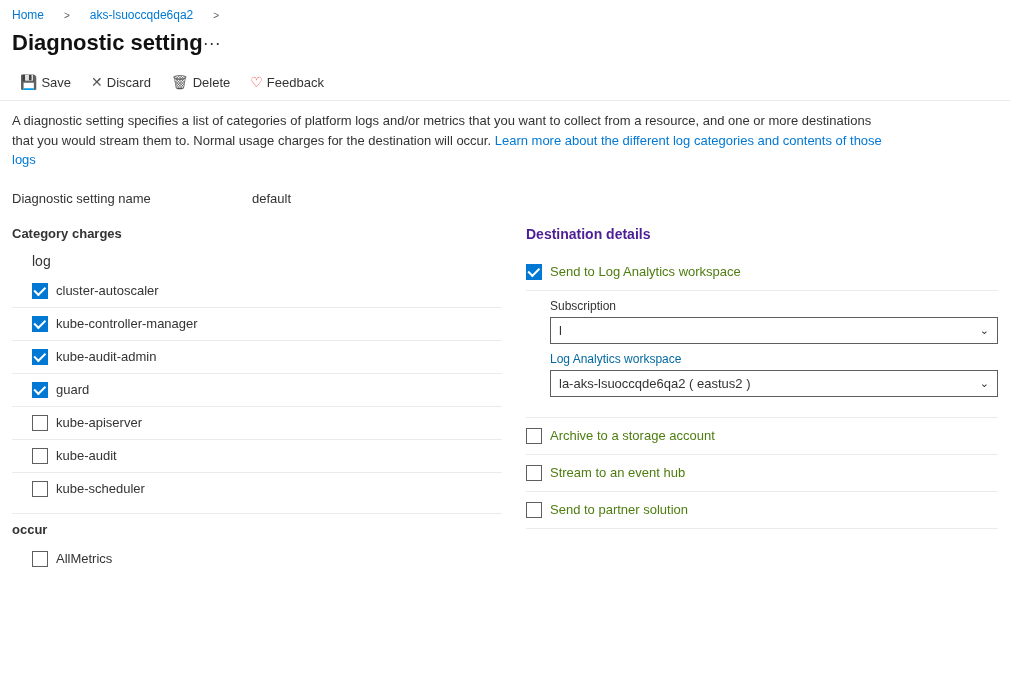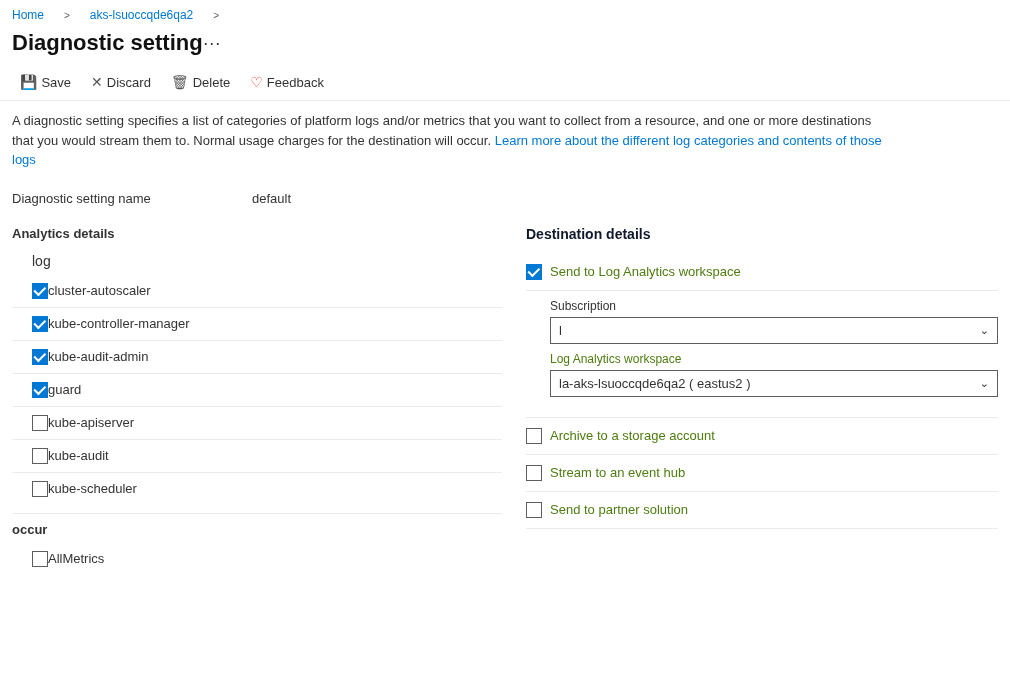--- a/index.html
+++ b/index.html
@@ -104,20 +104,21 @@
     }
     .subsection-header {
       font-size: 14px;
       color: #333;
       padding: 4px 0 6px 20px;
       font-weight: 400;
     }
     .check-row {
       display: flex;
       align-items: center;
+      gap: 8px;
       padding: 8px 0 8px 20px;
       border-bottom: 1px solid #edebe9;
     }
     .check-row:last-child { border-bottom: none; }
     .checkbox {
       width: 16px;
       height: 16px;
       border: 1.5px solid #605e5c;
       background: #fff;
       display: flex;
@@ -149,21 +150,21 @@
     .metric-header {
       font-size: 13px;
       font-weight: 600;
       color: #333;
       padding: 8px 0 6px 0;
       border-top: 1px solid #edebe9;
     }
     .dest-section-header {
       font-size: 14px;
       font-weight: 600;
-      color: #0f172a;
+      color: #4c1d95;
       padding: 4px 0 12px 0;
     }
     .dest-check-row {
       display: flex;
       align-items: center;
       gap: 8px;
       padding: 10px 0;
       border-bottom: 1px solid #edebe9;
     }
     .dest-check-label {
@@ -174,21 +175,21 @@
     .dest-expanded {
       padding: 8px 0 12px 24px;
       border-bottom: 1px solid #edebe9;
     }
     .field-label {
       font-size: 12px;
       color: #333;
       margin-bottom: 4px;
       font-weight: 400;
     }
-    .field-label.required { color: #4d7c0f; }
+    .field-label.required { color: #0369a1; }
     .dropdown {
       width: 100%;
       max-width: 460px;
       border: 1px solid #605e5c;
       padding: 5px 8px;
       font-size: 13px;
       color: #333;
       background: #fff;
       display: flex;
       align-items: center;
@@ -237,21 +238,21 @@
 </div>
 
 <div class="setting-name-row">
   <span class="setting-name-label">Diagnostic setting name</span>
   <span class="setting-name-value">default</span>
 </div>
 
 <div class="main-content">
 
   <div class="left-panel">
-    <div class="section-header">Analytics details</div>
+    <div class="section-header">Category charges</div>
 
     <div class="subsection-header">log</div>
 
     <div id="log-items-container">
         <div class="check-row">
           <div class="checkbox checked"></div>
           <span class="check-label">cluster-autoscaler</span>
         </div>
         <div class="check-row">
           <div class="checkbox checked"></div>

